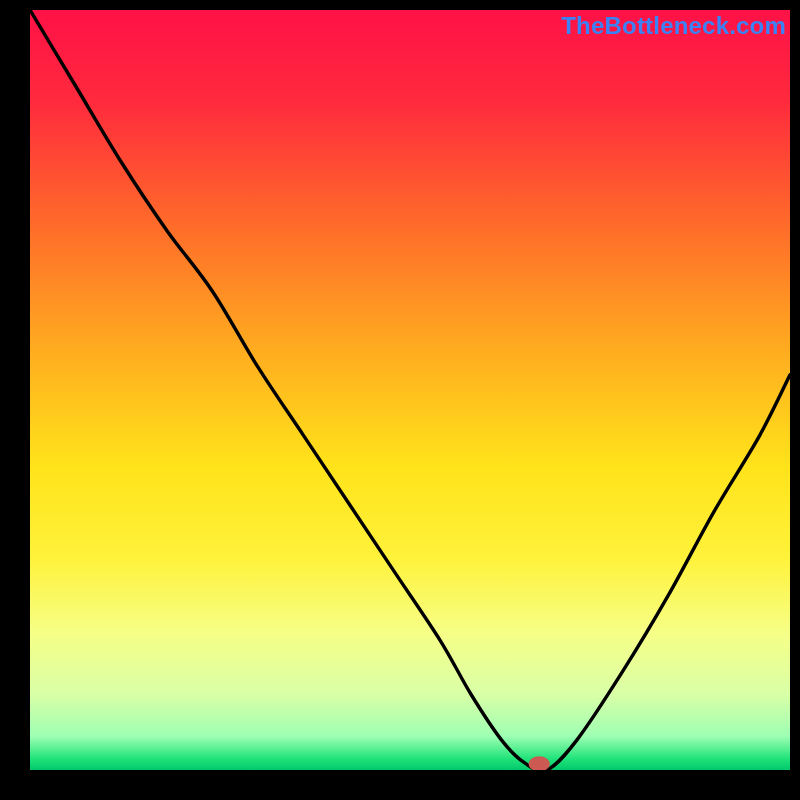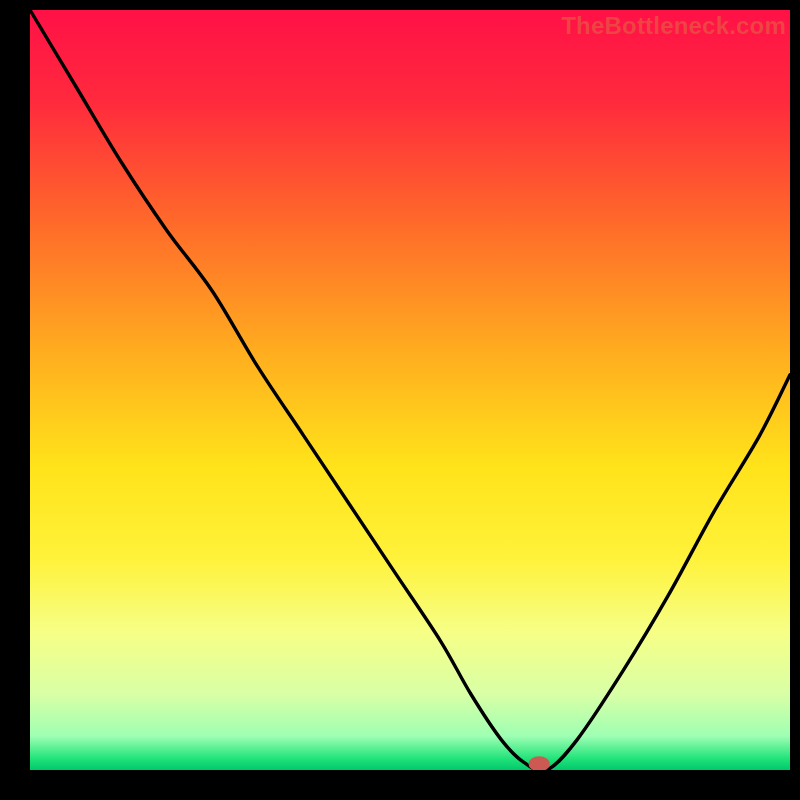--- a/index.html
+++ b/index.html
@@ -28,21 +28,21 @@
     height: 760px;  
   }
 
   .watermark {
     position: absolute;
     top: 12px;
     right: 14px;
     font-family: Arial, Helvetica, sans-serif;
     font-size: 24px;
     font-weight: 600;
-    color: #ef4444;
+    color: #3b82f6;
     letter-spacing: 0.2px;
   }
 
   svg { display:block; }
 </style>
 </head>
 <body>
 
 <div class="container">
 

